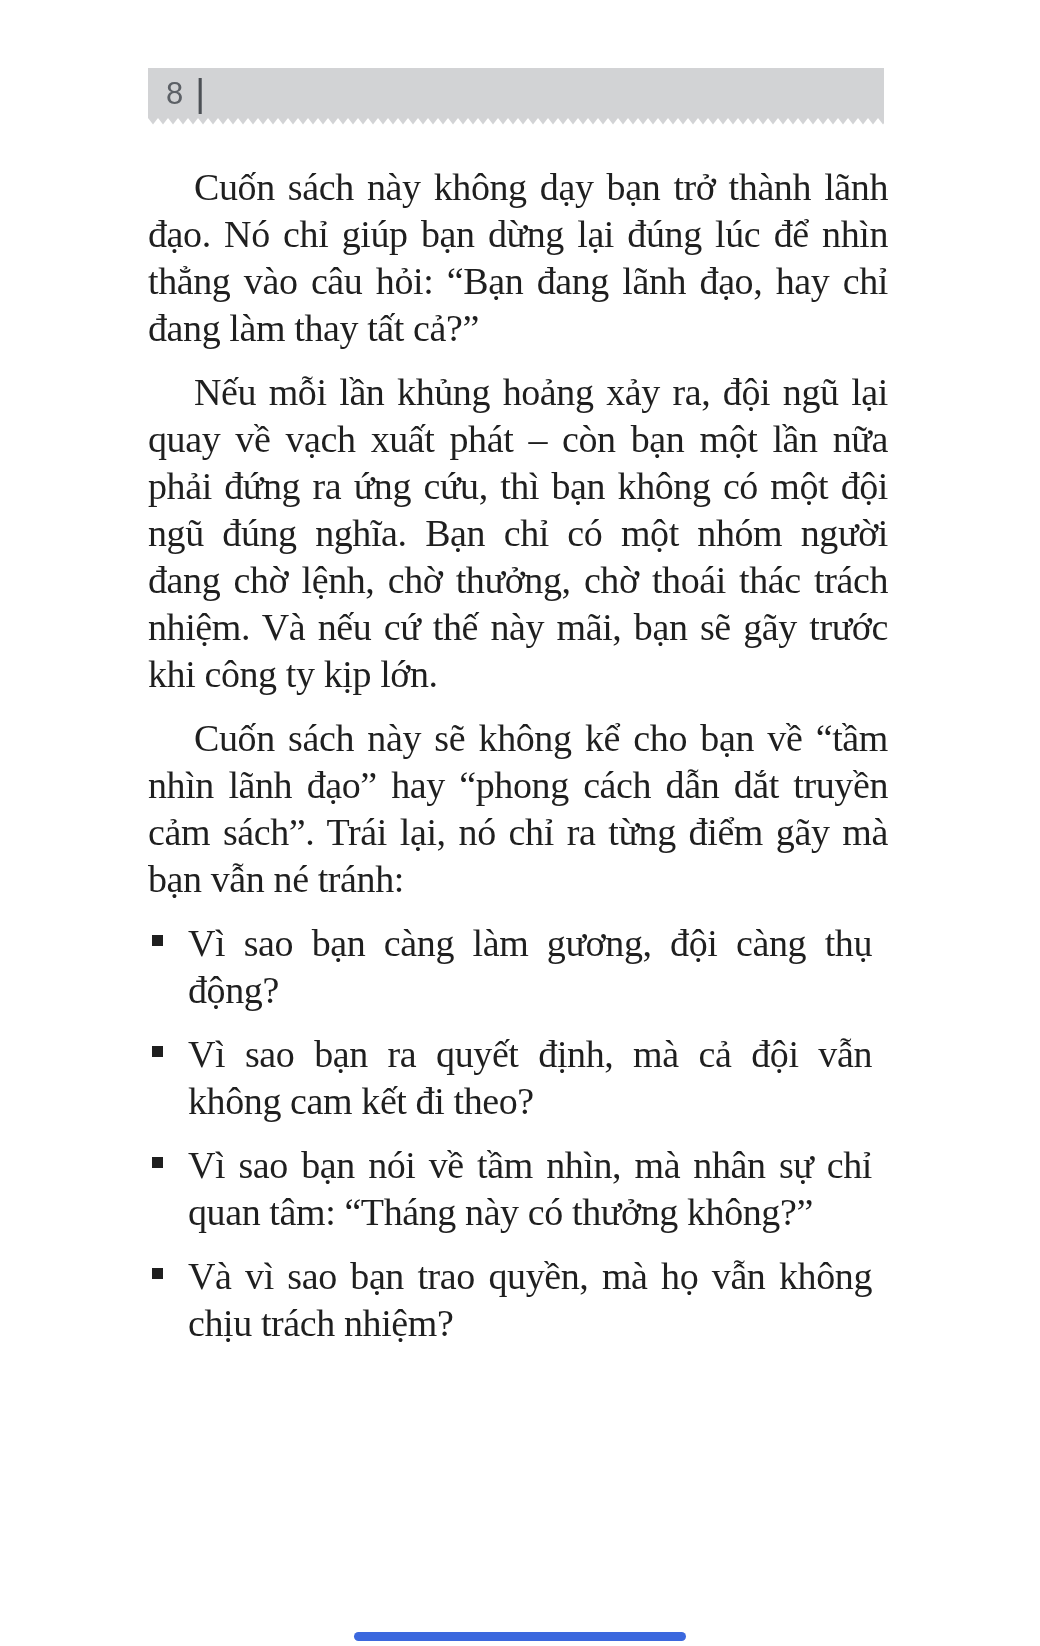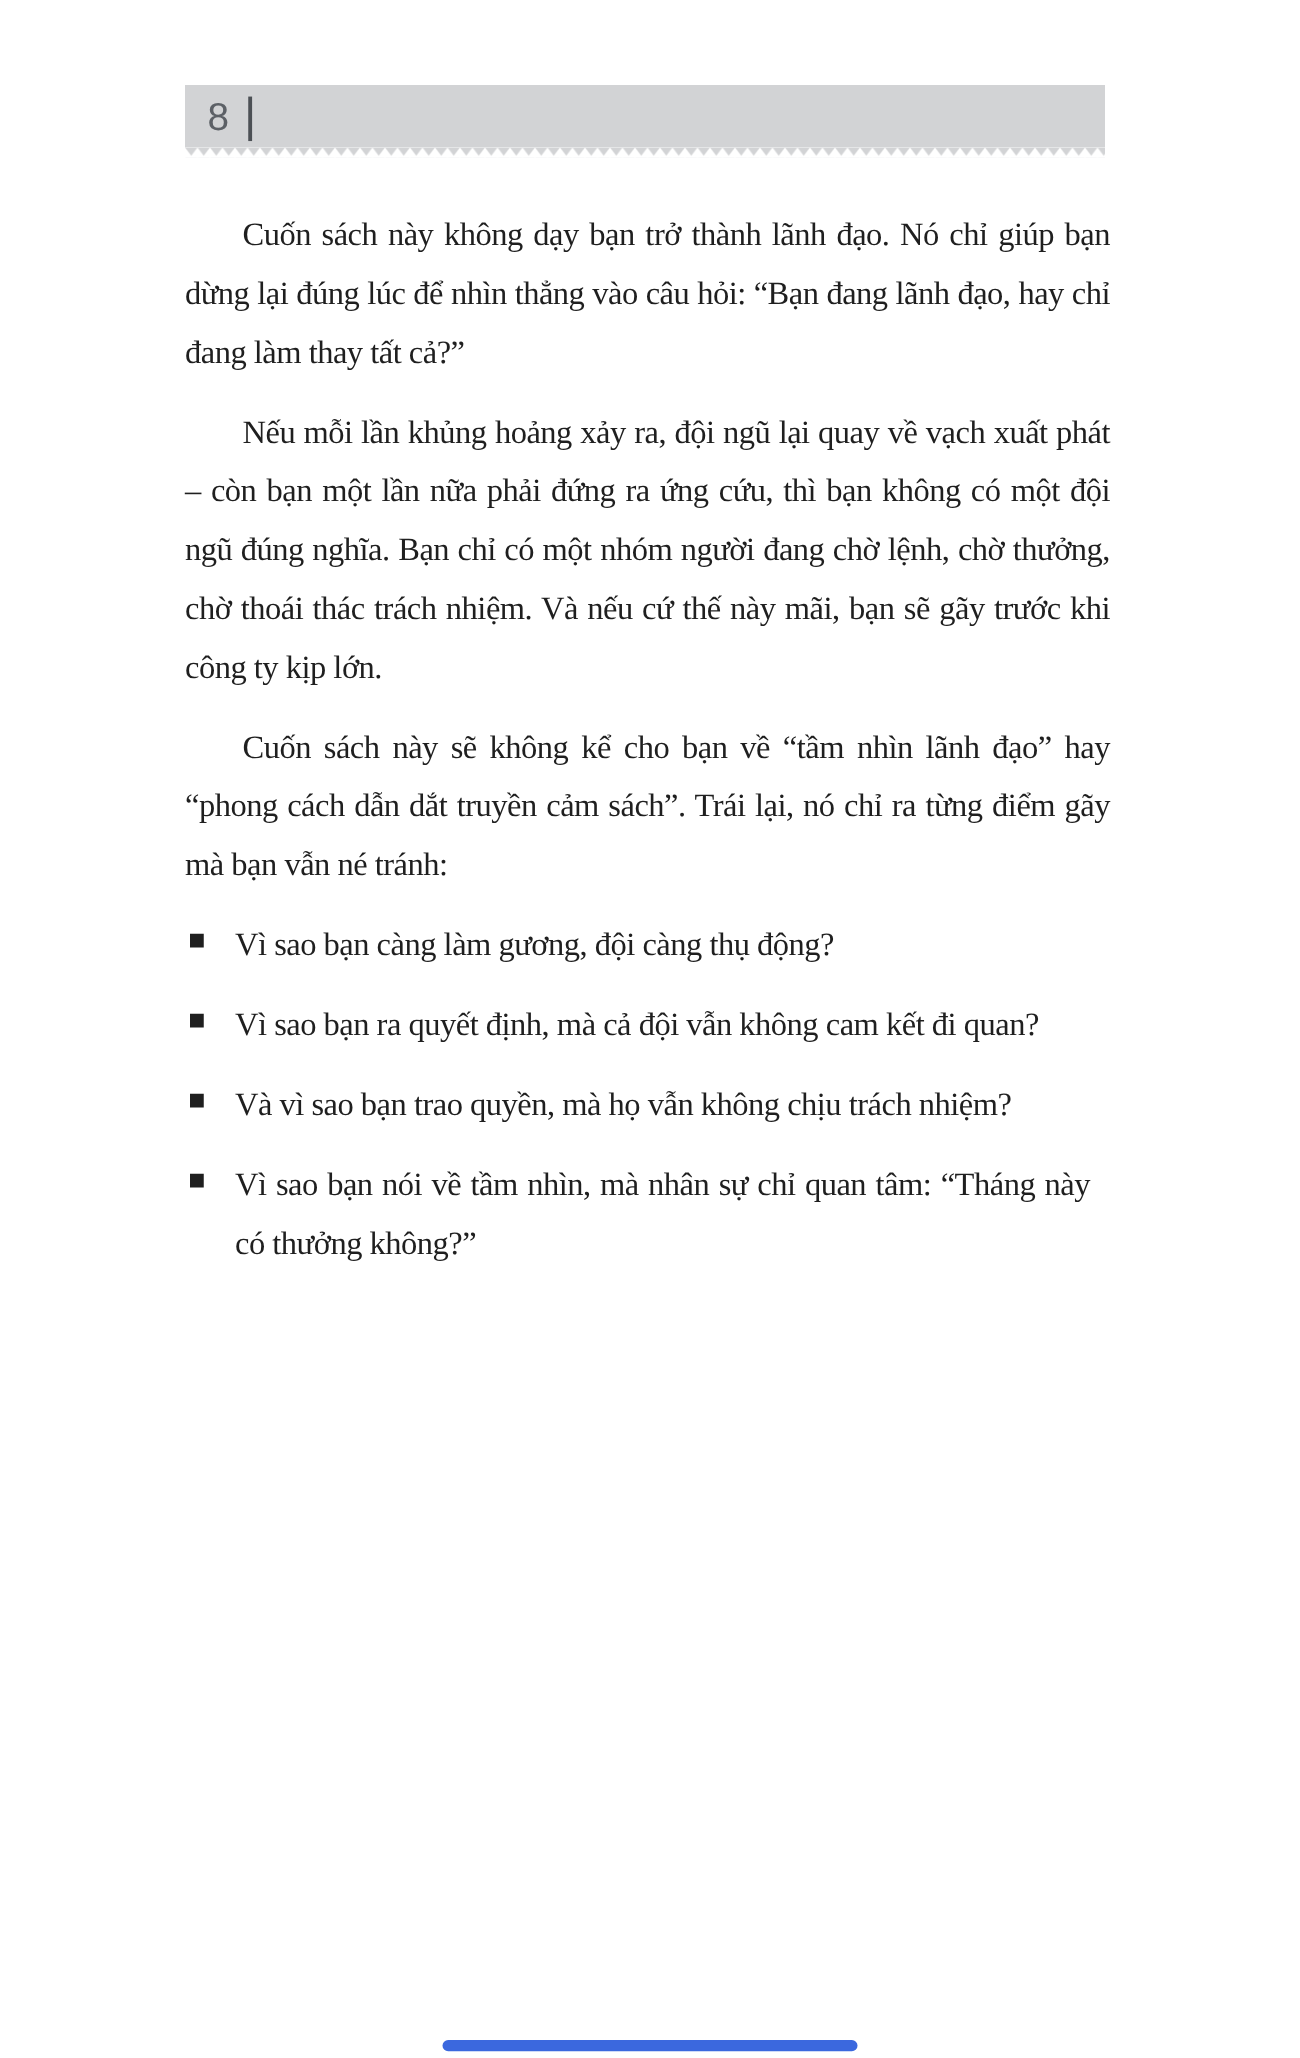--- a/index.html
+++ b/index.html
@@ -39,21 +39,21 @@
     font-weight: 300;
   }
   .header-teeth { display: block; }
 
   
   .content {
     position: absolute;
     left: 148px;
     top: 164px;
     width: 740px;
-    font-size: 26px;
+    font-size: 38px;
     line-height: 47px;
     letter-spacing: -0.4px;
     text-align: justify;
   }
   .para {
     margin: 0 0 17px 0;
     text-indent: 46px;
   }
   .points {
     list-style: none;
@@ -110,29 +110,29 @@
     <p class="para">Nếu mỗi lần khủng hoảng xảy ra, đội ngũ lại quay về vạch xuất phát – còn bạn một lần nữa phải đứng ra ứng cứu, thì bạn không có một đội ngũ đúng nghĩa. Bạn chỉ có một nhóm người đang chờ lệnh, chờ thưởng, chờ thoái thác trách nhiệm. Và nếu cứ thế này mãi, bạn sẽ gãy trước khi công ty kịp lớn.</p>
     <p class="para">Cuốn sách này sẽ không kể cho bạn về “tầm nhìn lãnh đạo” hay “phong cách dẫn dắt truyền cảm sách”. Trái lại, nó chỉ ra từng điểm gãy mà bạn vẫn né tránh:</p>
 
     <ul class="points">
       <li>
         <span class="bullet-square"></span>
         <span>Vì sao bạn càng làm gương, đội càng thụ động?</span>
       </li>
       <li>
         <span class="bullet-square"></span>
-        <span>Vì sao bạn ra quyết định, mà cả đội vẫn không cam kết đi quan?</span>
+        <span>Vì sao bạn ra quyết định, mà cả đội vẫn không cam kết đi theo?</span>
+      </li>
+      <li>
+        <span class="bullet-square"></span>
+        <span>Vì sao bạn nói về tầm nhìn, mà nhân sự chỉ quan tâm: “Tháng này có thưởng không?”</span>
       </li>
       <li>
         <span class="bullet-square"></span>
         <span>Và vì sao bạn trao quyền, mà họ vẫn không chịu trách nhiệm?</span>
-      </li>
-      <li>
-        <span class="bullet-square"></span>
-        <span>Vì sao bạn nói về tầm nhìn, mà nhân sự chỉ quan tâm: “Tháng này có thưởng không?”</span>
       </li>
     </ul>
 
   </div>
 
   <div class="progress-bar"></div>
 
 </div>
 
 </body></html>

